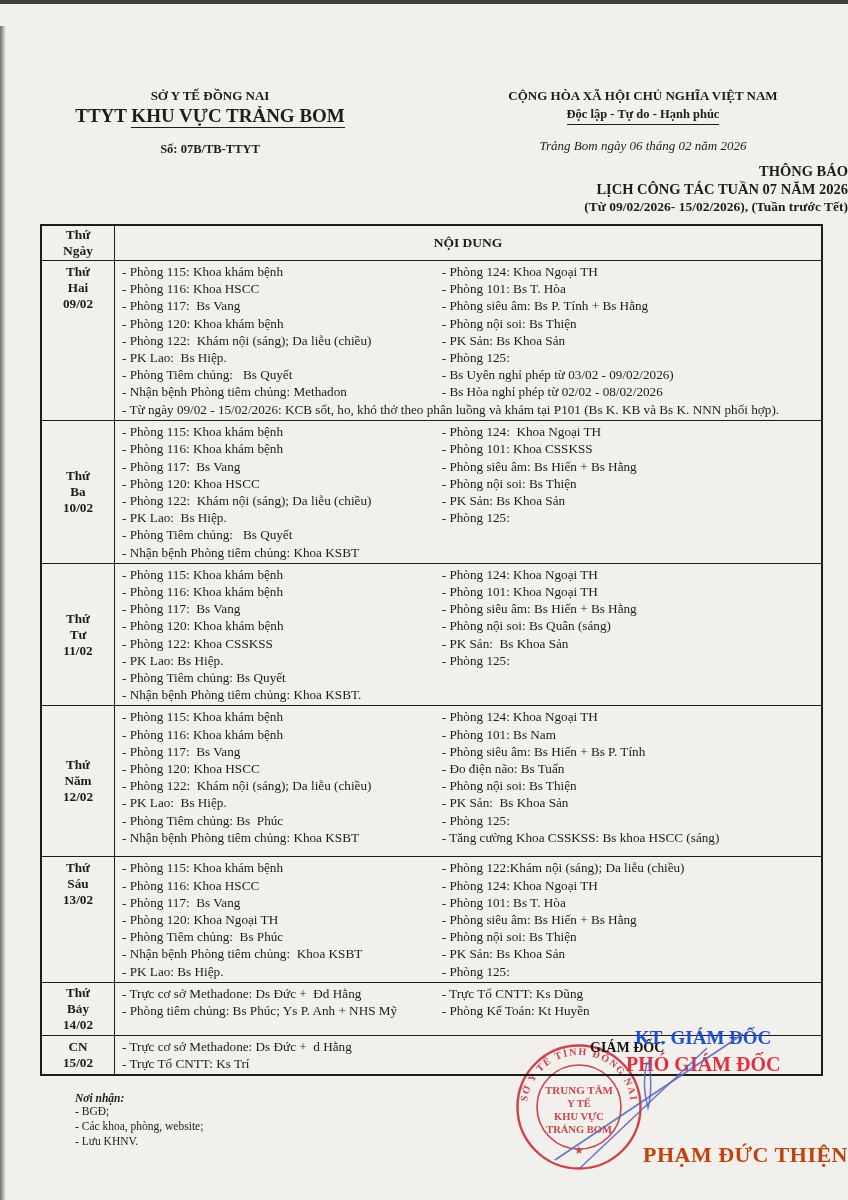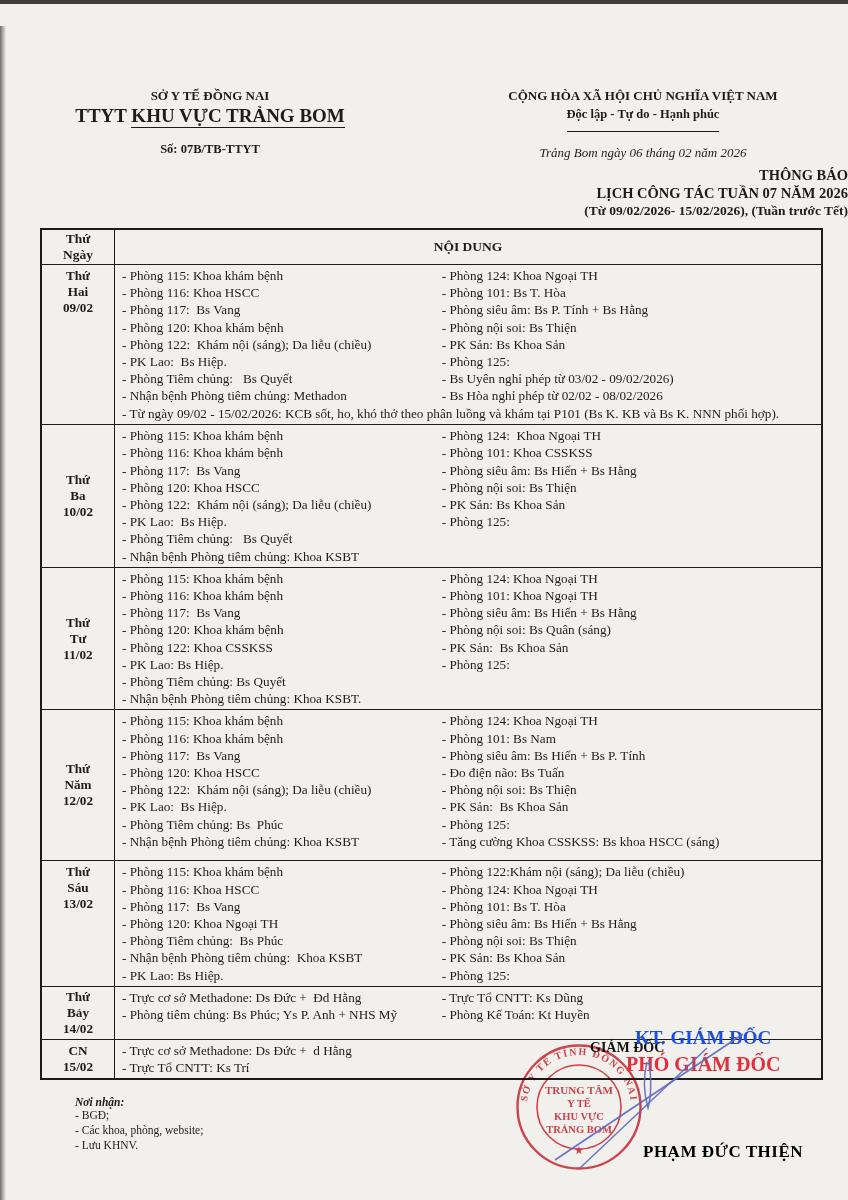--- a/index.html
+++ b/index.html
@@ -11,21 +11,21 @@
   
   .doc-header{display:flex;justify-content:space-between;padding:88px 40px 0 60px;}
   .org-left{width:300px;text-align:center;}
   .org-left .l1{font-weight:bold;font-size:13px;}
   .org-left .l2{font-weight:bold;font-size:19px;margin-top:1px;}
   .org-left .l2 .u{border-bottom:1.4px solid #1d1c1a;padding-bottom:1px;}
   .org-left .num{font-weight:bold;font-size:12.5px;margin-top:15px;}
   .org-right{width:330px;text-align:center;}
   .org-right .l1{font-weight:bold;font-size:13px;}
   .org-right .l2{font-weight:bold;font-size:12.5px;margin-top:2px;display:inline-block;
-    border-bottom:1.4px solid #1d1c1a;padding-bottom:9px;}
+    border-bottom:1.4px solid #1d1c1a;padding-bottom:2px;}
   .org-right .dateline{font-style:italic;font-size:13px;margin-top:13px;}
   .title-block{text-align:right;margin-top:6px;}
   .title-block .t1{font-weight:bold;font-size:14.5px;}
   .title-block .t2{font-weight:bold;font-size:14.5px;margin-top:1px;}
   .title-block .t3{font-weight:bold;font-size:13.5px;margin-top:1px;padding-left:28px;}
   
   table.sched{border-collapse:collapse;margin:9px 0 0 40px;width:783px;
     border:2.2px solid #1c1c1c;table-layout:fixed;}
   table.sched th,table.sched td{border:1.6px solid #1c1c1c;}
   th.day-h{width:72px;font-size:13.5px;font-weight:bold;padding:1px 0;}
@@ -49,21 +49,21 @@
   tr.row-6 .cols{min-height:34px;}
   
   .noi-nhan{margin:16px 0 0 75px;}
   .nn-title{font-weight:bold;font-style:italic;font-size:11.5px;}
   .nn-item{font-size:11.5px;line-height:15px;}
   
   .sign-block{position:absolute;left:500px;top:1018px;width:345px;height:182px;}
   .pos-black{position:absolute;left:90px;top:22px;font-weight:bold;font-size:14px;color:#14130f;z-index:2;}
   .kt-line{position:absolute;left:135px;top:9px;font-weight:bold;font-size:19px;color:#1d4ed8;z-index:4;white-space:nowrap;}
   .deputy-line{position:absolute;left:126px;top:35px;font-weight:bold;font-size:20px;color:#e22f3e;z-index:4;white-space:nowrap;}
-  .sig-name{position:absolute;left:143px;top:124px;font-weight:bold;font-size:17px;letter-spacing:.5px;color:#000000;z-index:4;white-space:nowrap;}
+  .sig-name{position:absolute;left:143px;top:124px;font-weight:bold;font-size:22px;letter-spacing:.5px;color:#c2410c;z-index:4;white-space:nowrap;}
   .stamp-svg{position:absolute;left:14px;top:24px;z-index:3;mix-blend-mode:multiply;opacity:.9;}
   .sig-svg{position:absolute;left:0;top:0;z-index:5;pointer-events:none;}
 </style>
 </head>
 <body>
 
 <div class="page">
   <div class="scan-edge-top"></div>
   <div class="scan-edge-left"></div>
 

